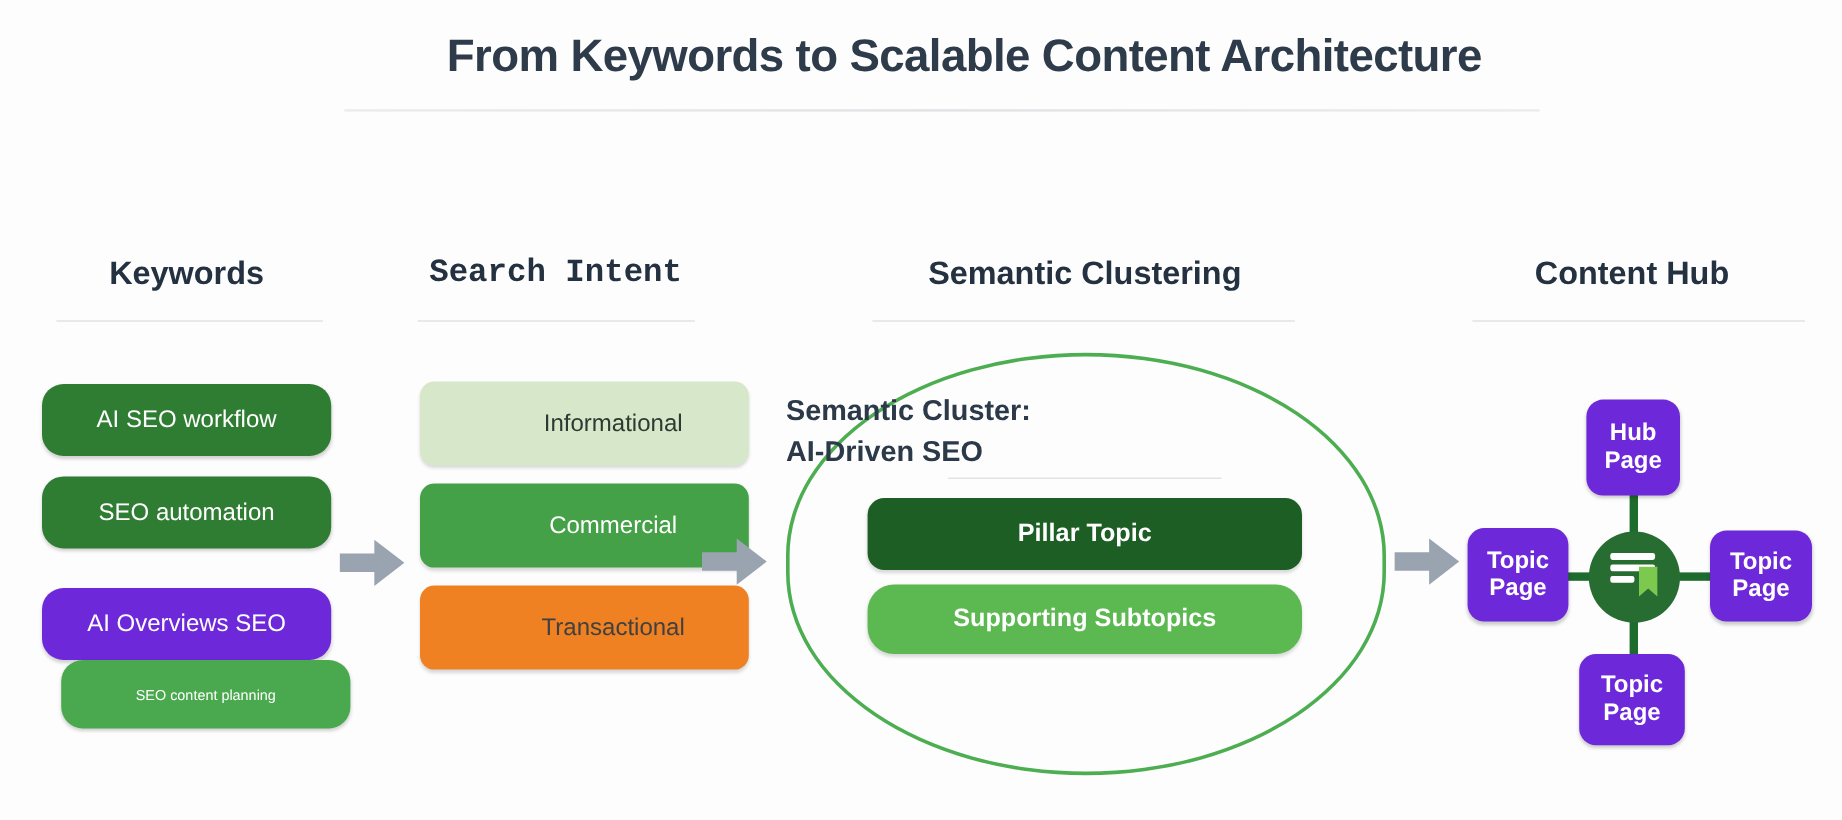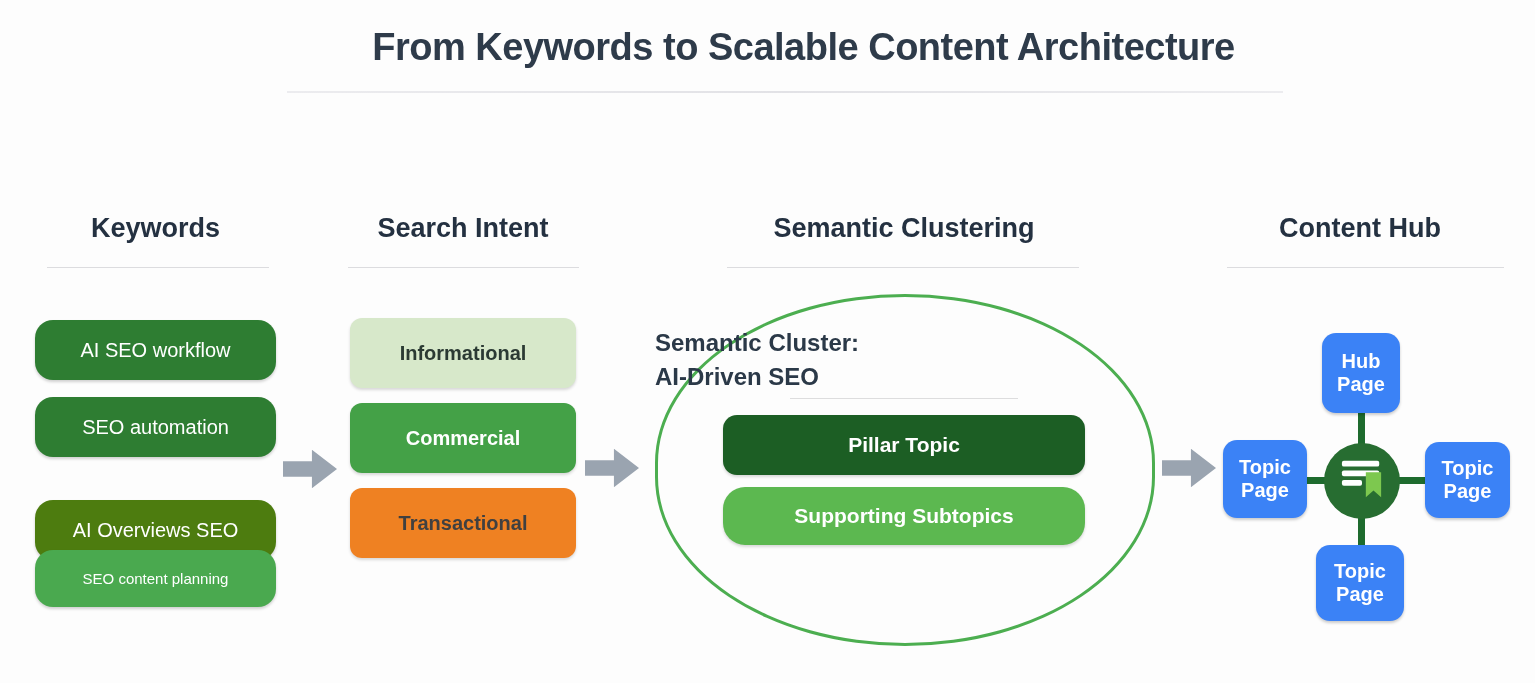--- a/index.html
+++ b/index.html
@@ -11,66 +11,66 @@
   .page-title{left:0;top:26px;width:1535px;text-align:center;font-size:38px;font-weight:700;
     color:#2e3b4a;letter-spacing:-0.5px;padding-left:36px;}
   .title-divider{left:287px;top:91px;width:996px;height:2px;
     background:linear-gradient(to right,#ececef,#e2e2e6,#ececef);}
 
   .col-header{font-size:27px;font-weight:700;color:#243141;text-align:center;}
   .col-underline{height:1px;background:#dcdcdf;}
 
   .pill{left:35px;width:241px;border-radius:18px;display:flex;align-items:center;justify-content:center;
     color:#fff;font-size:20px;font-weight:400;box-shadow:0 2px 3px rgba(0,0,0,0.18);}
-  .pill.small-text{font-size:15px;font-weight:400;}
+  .pill.small-text{font-size:12px;font-weight:400;margin-left:16px;}
 
   .intent-box{left:350px;width:226px;height:70px;border-radius:12px;display:flex;align-items:center;
-    justify-content:center;color:#fff;font-size:20px;font-weight:700;box-shadow:0 2px 3px rgba(0,0,0,0.15);}
+    justify-content:center;color:#fff;font-size:20px;font-weight:400;box-shadow:0 2px 3px rgba(0,0,0,0.15);padding-left:48px;}
 
   .cluster-ellipse{left:655px;top:294px;width:500px;height:352px;border:3px solid #4cae50;
     border-radius:50% / 48%;background:transparent;box-sizing:border-box;}
   .cluster-title{left:655px;top:326px;width:500px;text-align:left;font-size:24px;font-weight:700;
     color:#2b3948;line-height:34px;}
   .cluster-underline{left:790px;top:398px;width:228px;height:1px;background:#ddddde;}
   .cluster-bar{left:723px;width:362px;border-radius:14px;display:flex;align-items:center;justify-content:center;
     color:#fff;font-size:21px;font-weight:700;box-shadow:0 2px 3px rgba(0,0,0,0.15);}
 
   .arrow svg{display:block;}
   .arrow polygon{fill:#9aa4b0;}
 
   .hub-line{background:#1e6b2e;}
   .hub-circle{left:1324px;top:443px;width:76px;height:76px;border-radius:50%;background:#276d31;
     display:flex;align-items:center;justify-content:center;}
-  .hub-node{background:#3b82f6;border-radius:14px;color:#fff;font-size:20px;font-weight:700;
+  .hub-node{background:#6d28d9;border-radius:14px;color:#fff;font-size:20px;font-weight:700;
     display:flex;align-items:center;justify-content:center;text-align:center;line-height:1.15;
     box-shadow:0 2px 3px rgba(0,0,0,0.2);padding:2px;box-sizing:border-box;}
 </style>
 </head>
 <body>
 
 <div class="canvas">
 
   <div class="abs page-title">From Keywords to Scalable Content Architecture</div>
   <div class="abs title-divider"></div>
 
   <div class="abs col-header" style="left:35px;top:213px;width:241px;">Keywords</div>
   <div class="abs col-underline" style="left:47px;top:267px;width:222px;"></div>
 
-  <div class="abs col-header" style="left:350px;top:213px;width:226px;">Search Intent</div>
+  <div class="abs col-header" style="left:350px;top:213px;width:226px;font-family:Liberation Mono, monospace;">Search Intent</div>
   <div class="abs col-underline" style="left:348px;top:267px;width:231px;"></div>
 
   <div class="abs col-header" style="left:723px;top:213px;width:362px;">Semantic Clustering</div>
   <div class="abs col-underline" style="left:727px;top:267px;width:352px;"></div>
 
   <div class="abs col-header" style="left:1240px;top:213px;width:240px;">Content Hub</div>
   <div class="abs col-underline" style="left:1227px;top:267px;width:277px;"></div>
 
   <div class="abs pill" style="top: 320px; height: 60px; background: rgb(46, 125, 50);">AI SEO workflow</div>
   <div class="abs pill" style="top: 397px; height: 60px; background: rgb(46, 125, 50);">SEO automation</div>
-  <div class="abs pill" style="top: 500px; height: 60px; background: #4d7c0f;">AI Overviews SEO</div>
+  <div class="abs pill" style="top: 490px; height: 60px; background: #6d28d9;">AI Overviews SEO</div>
   <div class="abs pill small-text" style="top: 550px; height: 57px; background: rgb(74, 169, 79);">SEO content planning</div>
 
   <div class="abs arrow" style="left:283px;top:447px;">
     <svg width="54" height="44" viewBox="0 0 56 44">
         <polygon points="0,14 30,14 30,2 56,22 30,42 30,30 0,30"></polygon>
       </svg>
   </div>
 
   <div class="abs intent-box" style="top: 318px; background: rgb(215, 232, 202); color: rgb(43, 58, 51);">Informational</div>
   <div class="abs intent-box" style="top: 403px; background: rgb(68, 161, 71); color: rgb(255, 255, 255);">Commercial</div>

